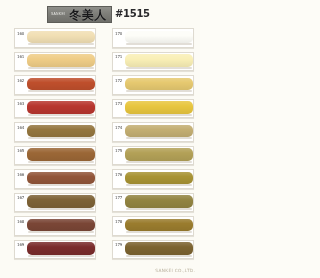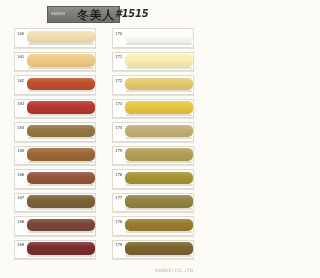--- a/index.html
+++ b/index.html
@@ -33,21 +33,21 @@
   .title-plate {
     position: absolute;
     left: 47px;
     top: 6px;
     height: 17px;
     padding: 0 4px 0 3px;
     background: linear-gradient(180deg, #8f8f8a 0%, #7e7e79 45%, #6e6e69 100%);
     border: 1px solid #5d5d58;
     display: flex;
     align-items: center;
-    gap: 12px;
+    gap: 4px;
     box-sizing: border-box;
   }
   .brand-mini {
     font-size: 3.4px;
     letter-spacing: 0.3px;
     color: #e8e8e4;
     line-height: 1;
     white-space: nowrap;
     transform: scaleY(1.2);
   }
@@ -65,21 +65,20 @@
     position: absolute;
     left: 115px;
     top: 9px;
     font-size: 10px;
     font-weight: bold;
     color: #2a2a2c;
     letter-spacing: -0.3px;
     line-height: 1;
     font-family: "DejaVu Sans", sans-serif;
     white-space: nowrap;
-    font-style: italic;
   }
 
   
   .grid {
     position: absolute;
     left: 0;
     top: 27px;
     width: 200px;
     height: 235px;
     display: flex;

